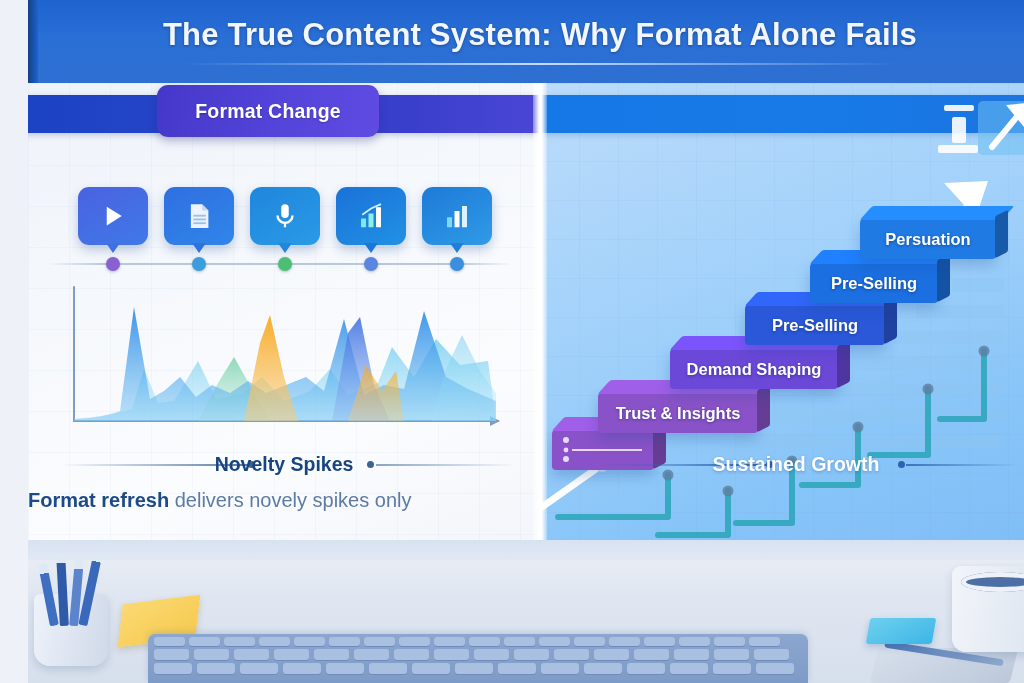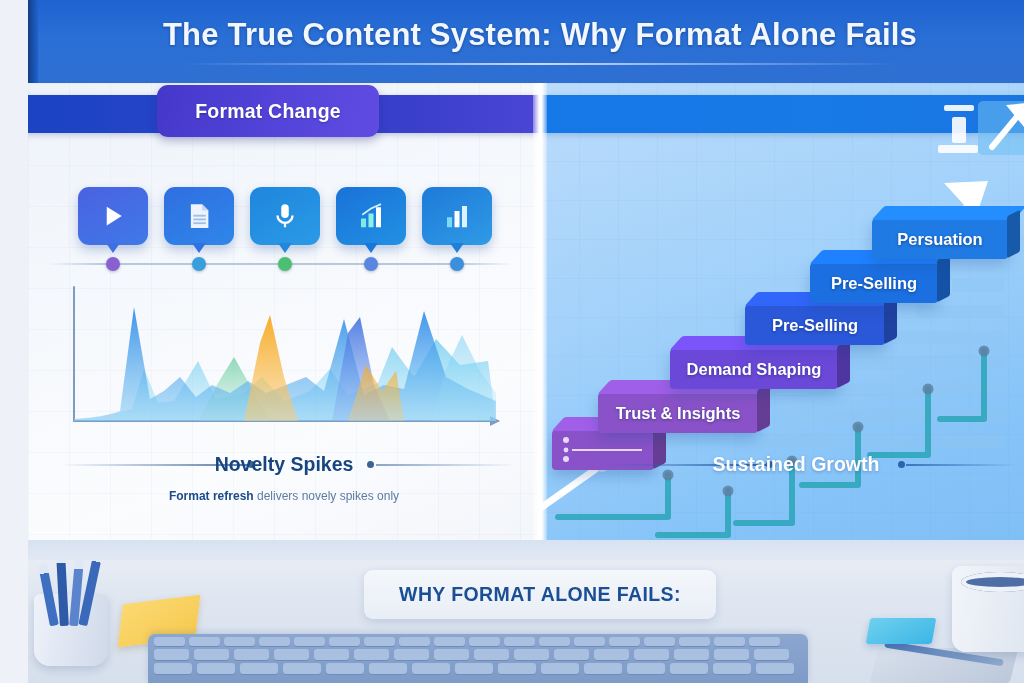--- a/index.html
+++ b/index.html
@@ -104,21 +104,21 @@
 
   
   .spikechart{ position:absolute; left:20px; top:190px; width:472px; height:180px; }
 
   
   .cap-label{ position:absolute; top:370px; width:100%; text-align:center;
     font-size:19.5px; font-weight:bold; }
   .cap-left-label{ color:#17457f; }
   .cap-right-label{ color:#ffffff; text-shadow:0 1px 3px rgba(20,60,130,.35); }
   .cap-rule{ position:absolute; top:381px; height:1.5px; }
-  .cap-sub{ position:absolute; top:406px; width:100%; text-align:center; font-size:12px; }
+  .cap-sub{ position:absolute; top:406px; width:100%; text-align:left; font-size:20px; }
   .cap-left-sub{ color:#5d7ba3; }
   .cap-right-sub{ color:#2a5a9c; }
   .cap-sub b{ color:#1d4a88; font-weight:bold; }
   .panel-right .cap-sub b{ color:#123f7e; }
   .bullet{ position:absolute; top:378px; width:7px; height:7px; border-radius:50%; }
 
   
   .stairs{ position:absolute; left:0; top:0; width:512px; height:477px; }
   .step{
     position:absolute; height:40px; border-radius:4px;
@@ -375,21 +375,21 @@
         </div>
         <div class="step" style="left:130px;top:266px;width:168px;background:#6b48d8;">
           <span>Demand Shaping</span>
         </div>
         <div class="step" style="left:205px;top:222px;width:140px;background:#2a58d8;">
           <span>Pre-Selling</span>
         </div>
         <div class="step" style="left:270px;top:180px;width:128px;background:#1b6fe0;">
           <span>Pre-Selling</span>
         </div>
-        <div class="step" style="left:332px;top:136px;width:136px;background:#1f7ae4;">
+        <div class="step" style="left:320px;top:136px;width:136px;background:#1f7ae4;">
           <span>Persuation</span>
         </div>
       </div>
 
       <div class="cap-rule" style="left:58px;width:168px;background:linear-gradient(90deg,rgba(80,130,200,0),#2d62ad);"></div>
       <div class="bullet" style="left:226px;background:#2d62ad;"></div>
       <div class="cap-label cap-right-label">Sustained Growth</div>
       <div class="bullet" style="left:358px;background:#2d62ad;"></div>
       <div class="cap-rule" style="left:366px;width:112px;background:linear-gradient(270deg,rgba(80,130,200,0),#3f74bd);"></div>
 
@@ -462,14 +462,13 @@
       <div class="key" style="left: 307px; top: 29px; width: 38px; height: 11px;"></div>
       <div class="key" style="left: 350px; top: 29px; width: 38px; height: 11px;"></div>
       <div class="key" style="left: 393px; top: 29px; width: 38px; height: 11px;"></div>
       <div class="key" style="left: 436px; top: 29px; width: 38px; height: 11px;"></div>
       <div class="key" style="left: 479px; top: 29px; width: 38px; height: 11px;"></div>
       <div class="key" style="left: 522px; top: 29px; width: 38px; height: 11px;"></div>
       <div class="key" style="left: 565px; top: 29px; width: 38px; height: 11px;"></div>
       <div class="key" style="left: 608px; top: 29px; width: 38px; height: 11px;"></div>
     </div>
 
-  <div class="banner">WHY FORMAT ALONE FAILS:</div>
 </div>
 
 </body></html>

